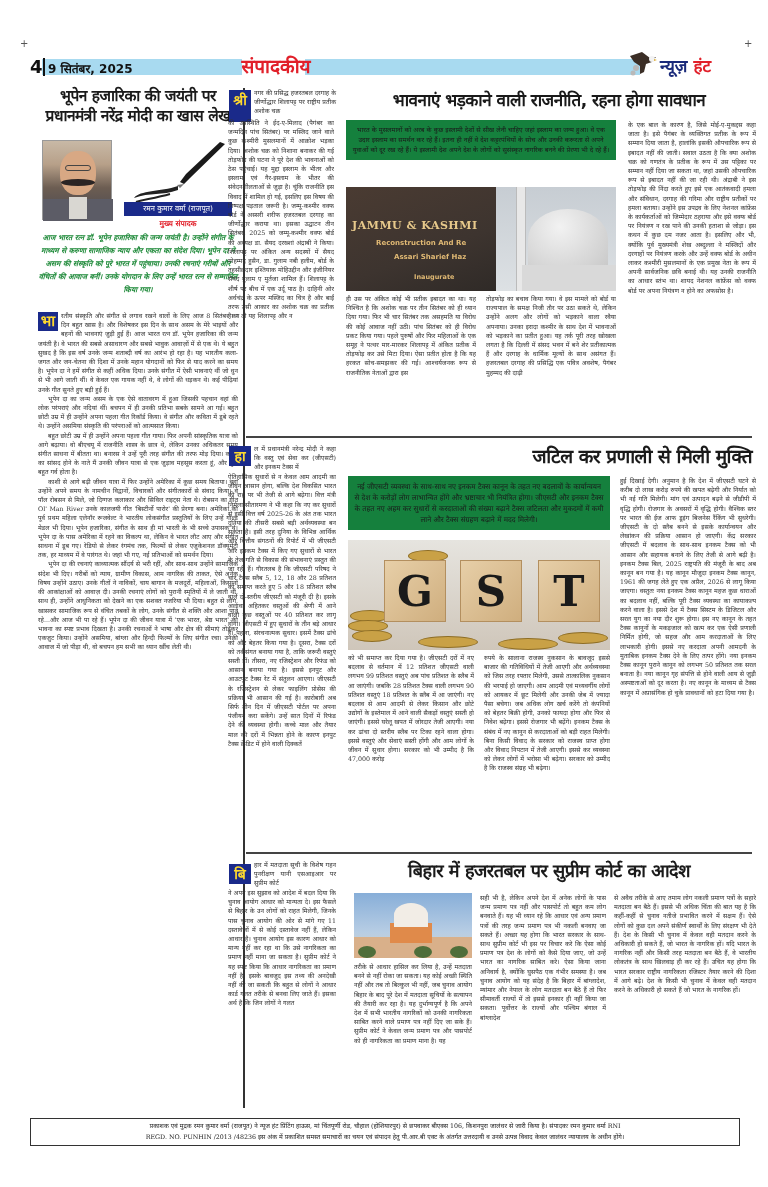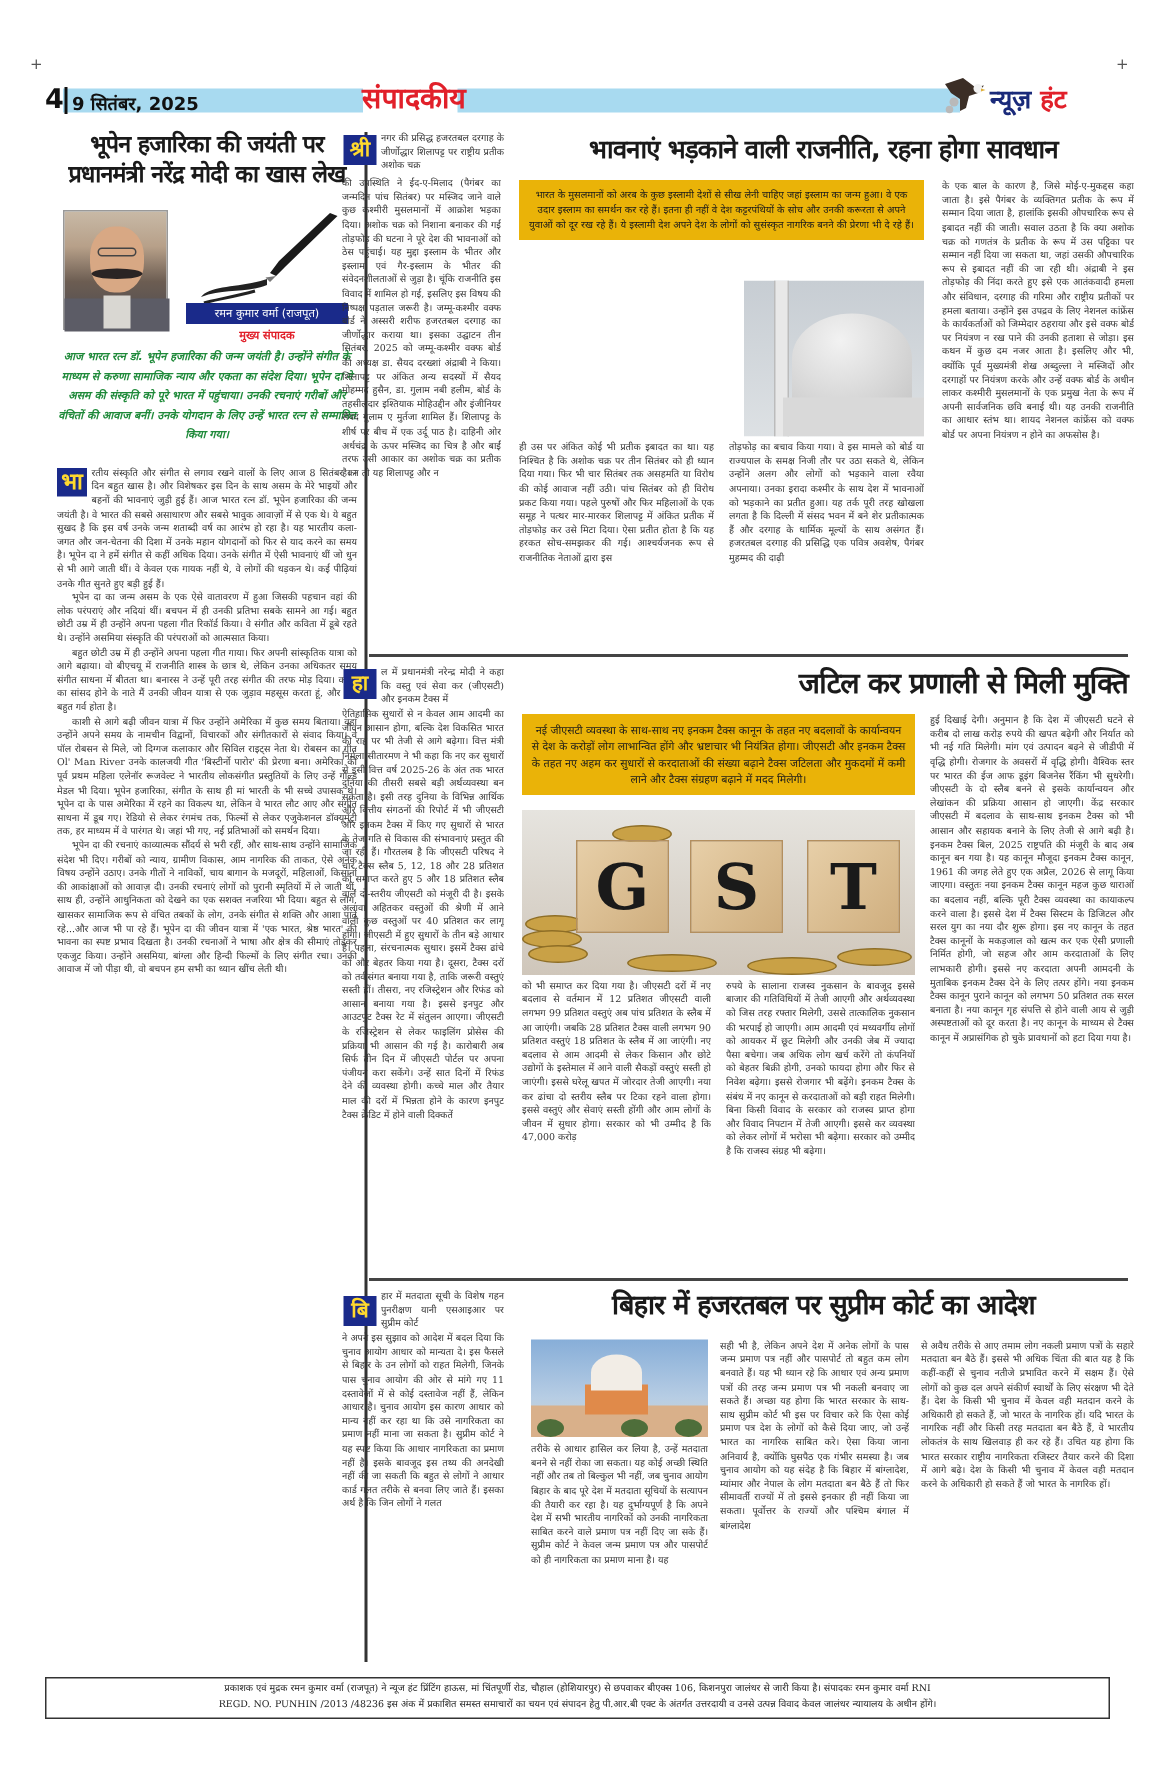--- a/index.html
+++ b/index.html
@@ -27,40 +27,40 @@
   
   .col { position: absolute; }
   .text { font-family: "DejaVu Serif", serif; font-size: 6.3px; line-height: 9.2px; color: #333; text-align: justify; }
   .vrule { position: absolute; width: 1px; background: #333; }
   .hrule { position: absolute; height: 2px; background: #444; }
 
   .headline { font-family: "DejaVu Sans", sans-serif; font-weight: bold; color: #1a1a1a; letter-spacing: -0.5px; text-align: center; }
 
   .dropcap { float: left; width: 20px; height: 19px; background: #1a2a8a; color: #ffd92e; font-weight: bold; font-size: 15px; text-align: center; line-height: 19px; margin: 1px 3px 0 0; }
 
-  .highlight-box { background: #eab308; color: #1a1a1a; padding: 5px 6px; text-align: center; font-family: "DejaVu Sans", sans-serif; }
+  .highlight-box { background: #15803d; color: #1a1a1a; padding: 5px 6px; text-align: center; font-family: "DejaVu Sans", sans-serif; }
 
   
   .left-headline { left: 40px; top: 86px; width: 196px; font-size: 15.5px; line-height: 20px; }
   .author-photo { position: absolute; left: 42px; top: 140px; width: 70px; height: 80px;
     background: linear-gradient(180deg, #c8b9a6 0%, #b7a089 30%, #6c5d52 60%, #4a4a52 100%); border: 1px solid #999; }
   .author-photo .face { position: absolute; left: 17px; top: 10px; width: 36px; height: 44px; border-radius: 45%; background: #d8a884; }
   .author-photo .mustache { position: absolute; left: 18px; top: 38px; width: 34px; height: 7px; border-radius: 50%; background: #2a2424; }
   .author-photo .glasses { position: absolute; left: 22px; top: 24px; width: 26px; height: 6px; border: 1px solid #444; border-radius: 3px; }
   .author-photo .shirt { position: absolute; left: 0; top: 58px; width: 70px; height: 22px; background: #5c5c66; }
   .author-photo .collar { position: absolute; left: 26px; top: 56px; width: 18px; height: 22px; background: #d9d7d2; }
   .pen { position: absolute; left: 130px; top: 142px; width: 100px; height: 60px; }
   .author-name { position: absolute; left: 124px; top: 202px; width: 108px; height: 14px; background: #1a2a8a; color: #fff; font-size: 7.5px; text-align: center; line-height: 14px; }
   .author-role { position: absolute; left: 124px; top: 218px; width: 108px; text-align: center; color: #e1202a; font-size: 7.5px; font-weight: bold; }
   .left-intro { position: absolute; left: 38px; top: 231px; width: 200px; text-align: center; color: #1f8a3a; font-size: 7.3px; line-height: 13px; font-style: italic; font-weight: bold; }
   .left-body { left: 38px; top: 311px; width: 200px; }
 
   
   .mid1 { left: 252px; top: 88px; width: 84px; }
-  .mid1-box { position: absolute; left: 229px; top: 90px; width: 22px; height: 20px; background: #1a2a8a; color: #ffd92e; font-weight: bold; font-size: 14px; text-align: center; line-height: 20px; }
+  .mid1-box { position: absolute; left: 229px; top: 90px; width: 22px; height: 32px; background: #1a2a8a; color: #ffd92e; font-weight: bold; font-size: 14px; text-align: center; line-height: 20px; }
   .mid1-wide { left: 228px; top: 118px; width: 106px; }
 
   
   .a1-headline { left: 346px; top: 90px; width: 406px; font-size: 17px; line-height: 20px; text-align: center; }
   .a1-box { position: absolute; left: 346px; top: 120px; width: 270px; font-size: 6.5px; line-height: 10px; }
   .a1-photo { position: absolute; left: 346px; top: 187px; width: 270px; height: 104px; overflow: hidden; }
   .a1-photo .plaque { position: absolute; left: 0; top: 0; width: 150px; height: 104px; background: linear-gradient(160deg, #4a3b32 0%, #3d342f 60%, #2f2a27 100%); }
   .a1-photo .plaque .l1 { position: absolute; left: 6px; top: 32px; font-family: "DejaVu Serif", serif; font-weight: bold; font-size: 11px; color: #e7c98b; letter-spacing: 0.5px; white-space: nowrap; }
   .a1-photo .plaque .l2 { position: absolute; left: 30px; top: 52px; font-size: 7px; color: #e0b974; font-weight: bold; white-space: nowrap; }
   .a1-photo .plaque .l3 { position: absolute; left: 48px; top: 66px; font-size: 7px; color: #e0b974; font-weight: bold; white-space: nowrap; }
@@ -158,20 +158,26 @@
 
 <div class="vrule" style="left:243px; top:88px; height:1020px; width:2px;"></div>
 
 <div class="mid1-box">श्री</div>
 <div class="col text mid1" style="left:254px; width:82px;">नगर की प्रसिद्ध हजरतबल दरगाह के जीर्णोद्धार शिलापट्ट पर राष्ट्रीय प्रतीक अशोक चक्र</div>
 <div class="col text mid1-wide" style="max-height:316px; overflow:hidden;">की उपस्थिति ने ईद-ए-मिलाद (पैगंबर का जन्मदिन पांच सितंबर) पर मस्जिद जाने वाले कुछ कश्मीरी मुसलमानों में आक्रोश भड़का दिया। अशोक चक्र को निशाना बनाकर की गई तोड़फोड़ की घटना ने पूरे देश की भावनाओं को ठेस पहुंचाई। यह मुद्दा इस्लाम के भीतर और इस्लाम एवं गैर-इस्लाम के भीतर की संवेदनशीलताओं से जुड़ा है। चूंकि राजनीति इस विवाद में शामिल हो गई, इसलिए इस विषय की निष्पक्ष पड़ताल जरूरी है। जम्मू-कश्मीर वक्फ बोर्ड ने अस्सरी शरीफ हजरतबल दरगाह का जीर्णोद्धार कराया था। इसका उद्घाटन तीन सितंबर, 2025 को जम्मू-कश्मीर वक्फ बोर्ड की अध्यक्ष डा. सैयद दरख्शां अंद्राबी ने किया। शिलापट्ट पर अंकित अन्य सदस्यों में सैयद मोहम्मद हुसैन, डा. गुलाम नबी हलीम, बोर्ड के तहसीलदार इश्तियाक मोहिउद्दीन और इंजीनियर सैयद गुलाम ए मुर्तजा शामिल हैं। शिलापट्ट के शीर्ष पर बीच में एक उर्दू पाठ है। दाहिनी ओर अर्धचंद्र के ऊपर मस्जिद का चित्र है और बाईं तरफ उसी आकार का अशोक चक्र का प्रतीक है। न तो यह शिलापट्ट और न</div>
 
 <div class="col headline a1-headline">भावनाएं भड़काने वाली राजनीति, रहना होगा सावधान</div>
 <div class="highlight-box a1-box">भारत के मुसलमानों को अरब के कुछ इस्लामी देशों से सीख लेनी चाहिए जहां इस्लाम का जन्म हुआ। वे एक उदार इस्लाम का समर्थन कर रहे हैं। इतना ही नहीं वे देश कट्टरपंथियों के सोच और उनकी करूरता से अपने युवाओं को दूर रख रहे हैं। ये इस्लामी देश अपने देश के लोगों को सुसंस्कृत नागरिक बनने की प्रेरणा भी दे रहे हैं।</div>
 <div class="a1-photo">
+  <div class="plaque">
+    <span class="l1">JAMMU &amp; KASHMI</span>
+    <span class="l2">Reconstruction And Re</span>
+    <span class="l3">Assari Sharief Haz</span>
+    <span class="l4">Inaugurate</span>
+  </div>
   <div class="sky"></div>
   <div class="dome"></div>
   <div class="minaret"></div>
   <div class="base"></div>
 </div>
 <div class="col text a1-col2" style="max-height:140px; overflow:hidden;">ही उस पर अंकित कोई भी प्रतीक इबादत का था। यह निश्चित है कि अशोक चक्र पर तीन सितंबर को ही ध्यान दिया गया। फिर भी चार सितंबर तक असहमति या विरोध की कोई आवाज नहीं उठी। पांच सितंबर को ही विरोध प्रकट किया गया। पहले पुरुषों और फिर महिलाओं के एक समूह ने पत्थर मार-मारकर शिलापट्ट में अंकित प्रतीक में तोड़फोड़ कर उसे मिटा दिया। ऐसा प्रतीत होता है कि यह हरकत सोच-समझकर की गई। आश्चर्यजनक रूप से राजनीतिक नेताओं द्वारा इस</div>
 <div class="col text a1-col3" style="max-height:140px; overflow:hidden;">तोड़फोड़ का बचाव किया गया। वे इस मामले को बोर्ड या राज्यपाल के समक्ष निजी तौर पर उठा सकते थे, लेकिन उन्होंने अलग और लोगों को भड़काने वाला रवैया अपनाया। उनका इरादा कश्मीर के साथ देश में भावनाओं को भड़काने का प्रतीत हुआ। यह तर्क पूरी तरह खोखला लगता है कि दिल्ली में संसद भवन में बने शेर प्रतीकात्मक हैं और दरगाह के धार्मिक मूल्यों के साथ असंगत हैं। हजरतबल दरगाह की प्रसिद्धि एक पवित्र अवशेष, पैगंबर मुहम्मद की दाढ़ी</div>
 <div class="col text a1-right" style="max-height:312px; overflow:hidden;">के एक बाल के कारण है, जिसे मोई-ए-मुकद्दस कहा जाता है। इसे पैगंबर के व्यक्तिगत प्रतीक के रूप में सम्मान दिया जाता है, हालांकि इसकी औपचारिक रूप से इबादत नहीं की जाती। सवाल उठता है कि क्या अशोक चक्र को गणतंत्र के प्रतीक के रूप में उस पट्टिका पर सम्मान नहीं दिया जा सकता था, जहां उसकी औपचारिक रूप से इबादत नहीं की जा रही थी। अंद्राबी ने इस तोड़फोड़ की निंदा करते हुए इसे एक आतंकवादी हमला और संविधान, दरगाह की गरिमा और राष्ट्रीय प्रतीकों पर हमला बताया। उन्होंने इस उपद्रव के लिए नेशनल कांफ्रेंस के कार्यकर्ताओं को जिम्मेदार ठहराया और इसे वक्फ बोर्ड पर नियंत्रण न रख पाने की उनकी हताशा से जोड़ा। इस कथन में कुछ दम नजर आता है। इसलिए और भी, क्योंकि पूर्व मुख्यमंत्री शेख अब्दुल्ला ने मस्जिदों और दरगाहों पर नियंत्रण करके और उन्हें वक्फ बोर्ड के अधीन लाकर कश्मीरी मुसलमानों के एक प्रमुख नेता के रूप में अपनी सार्वजनिक छवि बनाई थी। यह उनकी राजनीति का आधार स्तंभ था। शायद नेशनल कांफ्रेंस को वक्फ बोर्ड पर अपना नियंत्रण न होने का अफसोस है।</div>
 
 <div class="hrule" style="left:246px; top:436px; width:506px;"></div>

